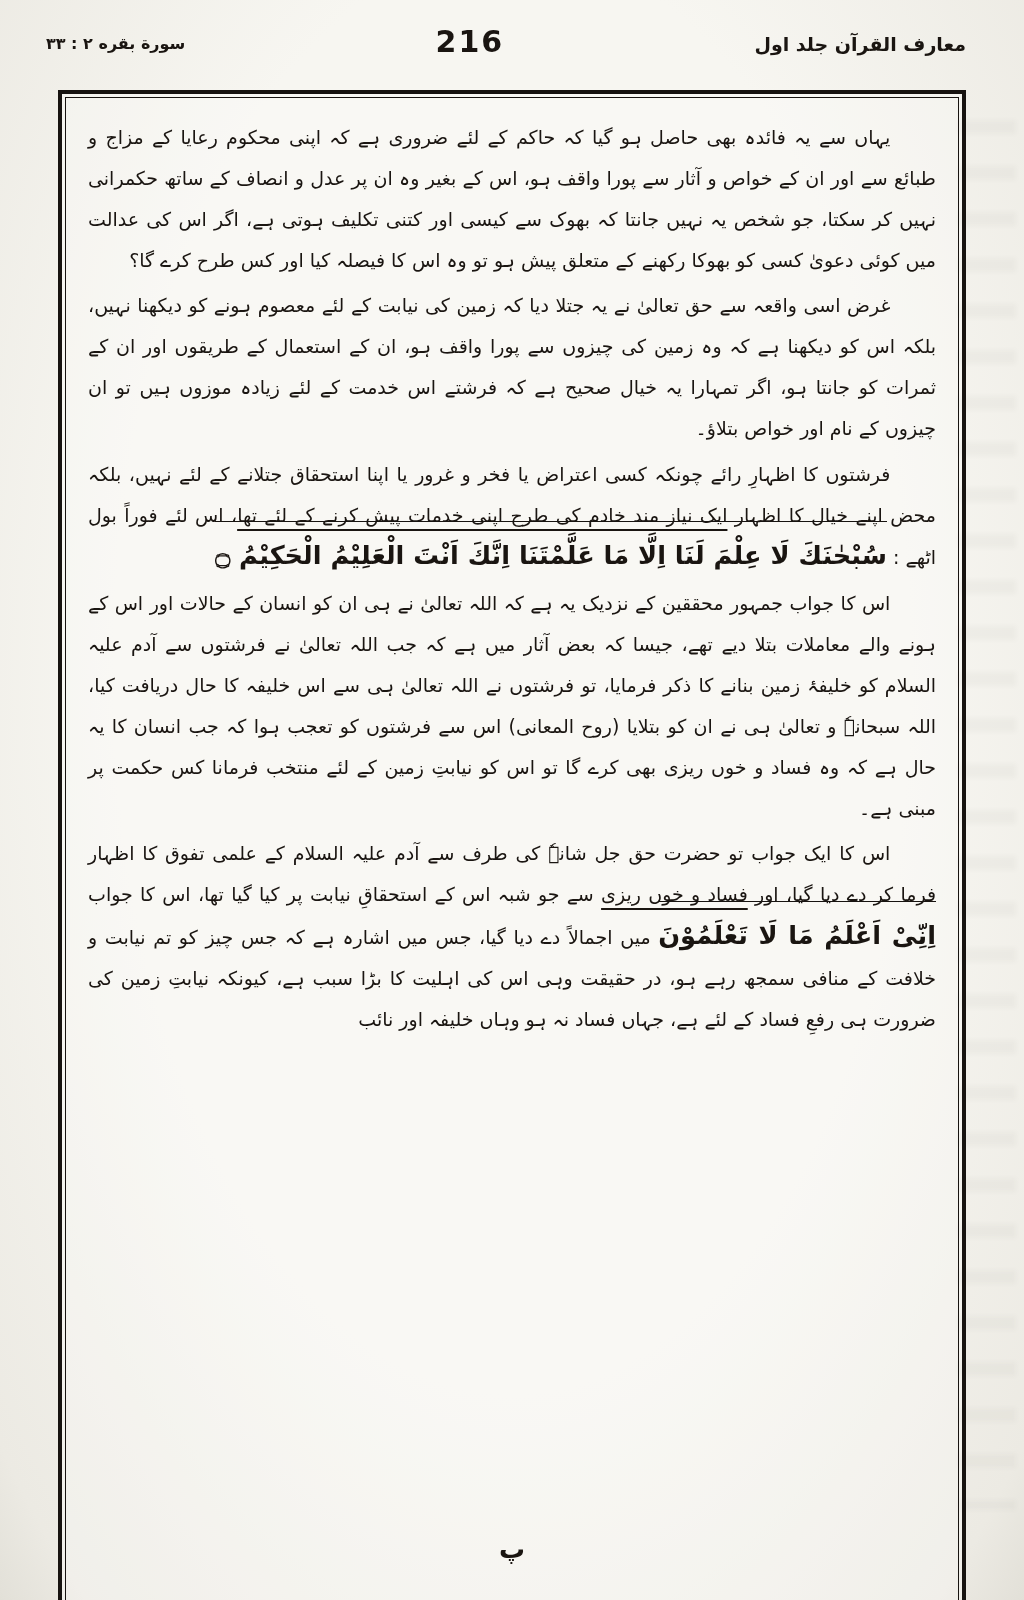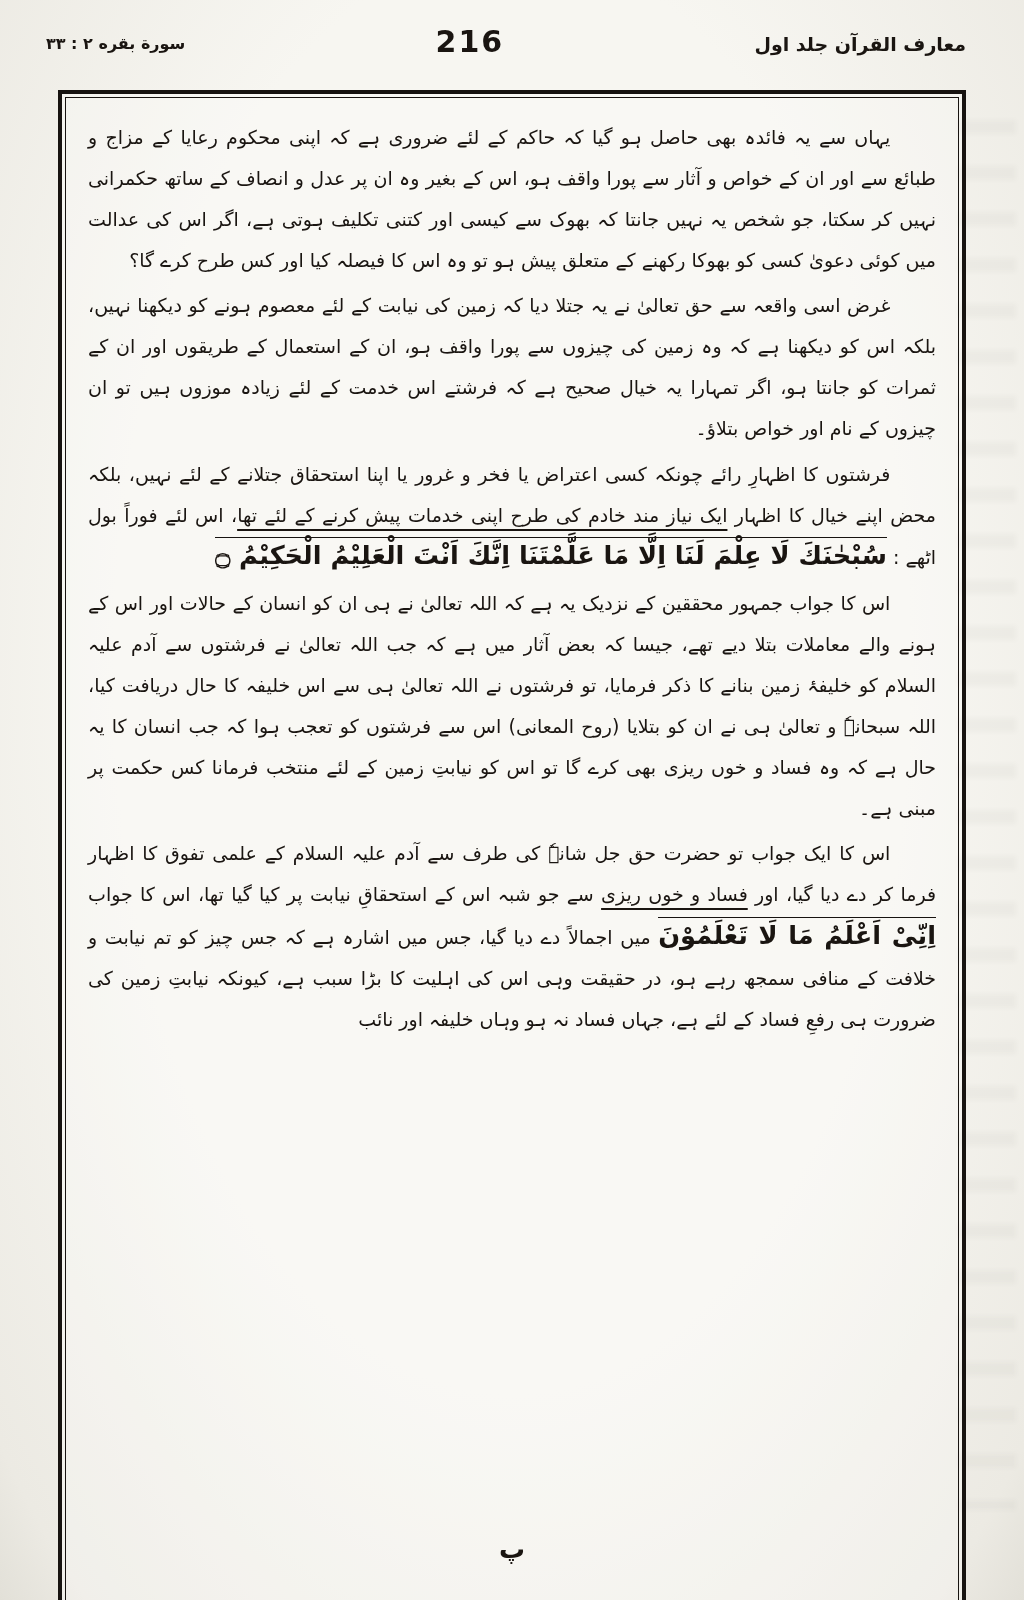--- a/index.html
+++ b/index.html
@@ -59,21 +59,21 @@
     line-height:2.15;
   }
   .para { margin:5px 0; }
   .para.indent { text-indent:2.4em; }
   .seg-n { }
   .seg-u { text-decoration:underline; text-underline-offset:7px; text-decoration-thickness:1.5px; }
   .seg-a {
     font-size:1.35em;
     font-weight:bold;
     border-top:1.5px solid #171310;
-    padding-top:2px;
+    padding-top:18px;
     line-height:1.6;
     white-space:normal;
   }
   .catchword {
     position:absolute; bottom:36px; left:0; right:0;
     text-align:center;
     font-size:26px; font-weight:bold;
   }
 </style>
 </head>

